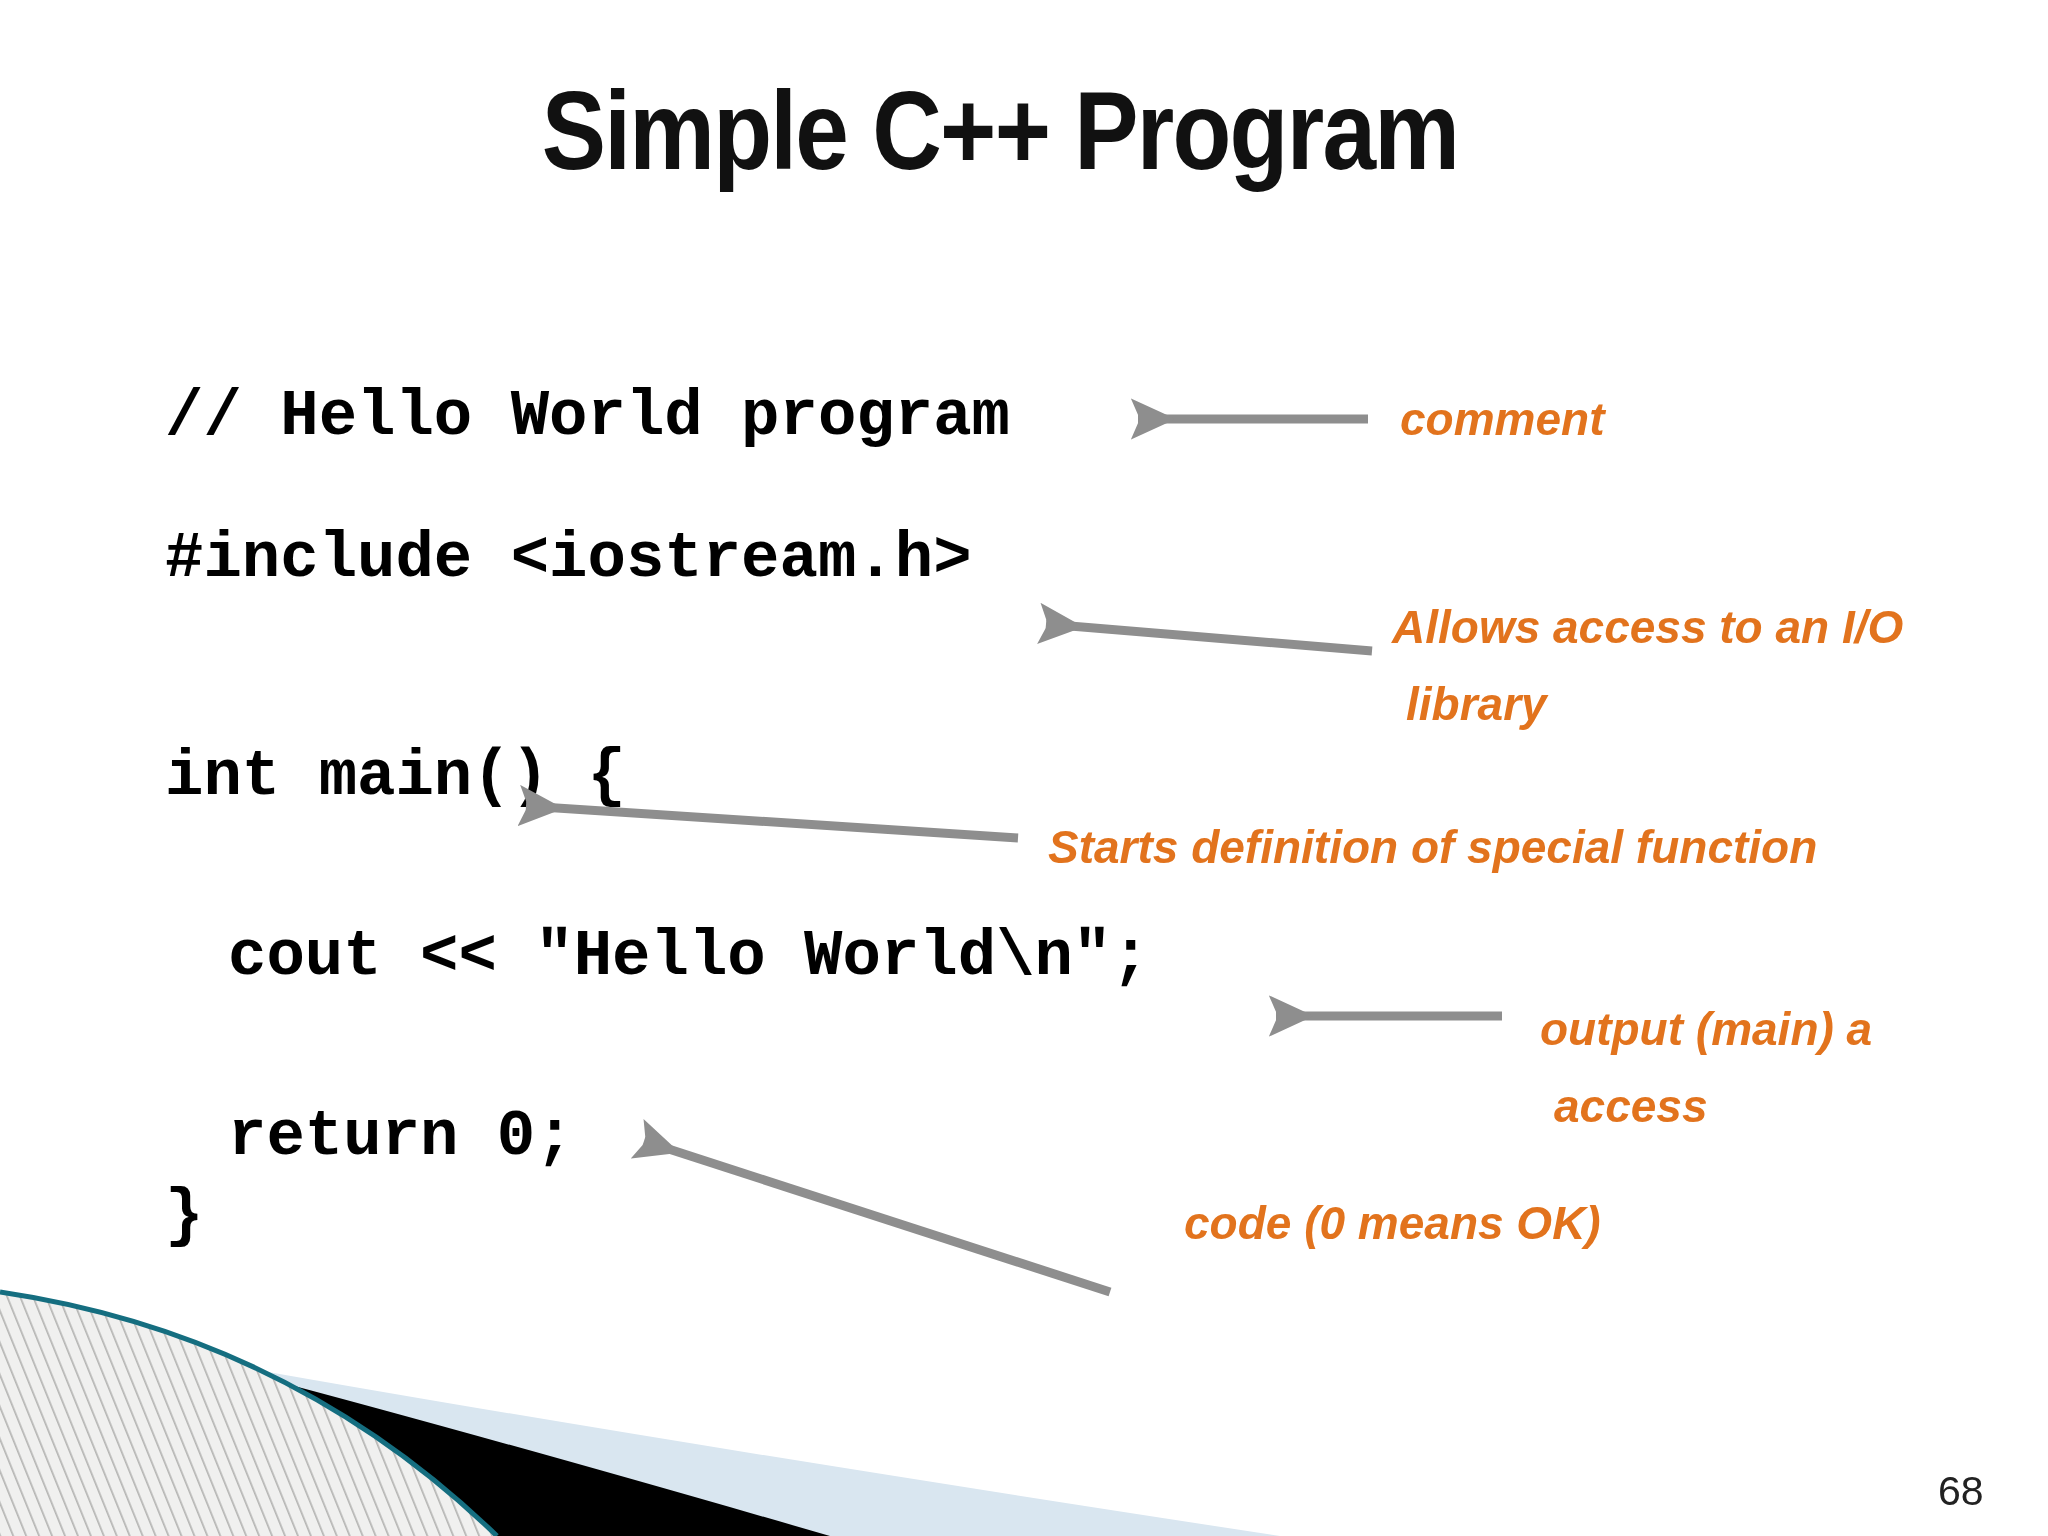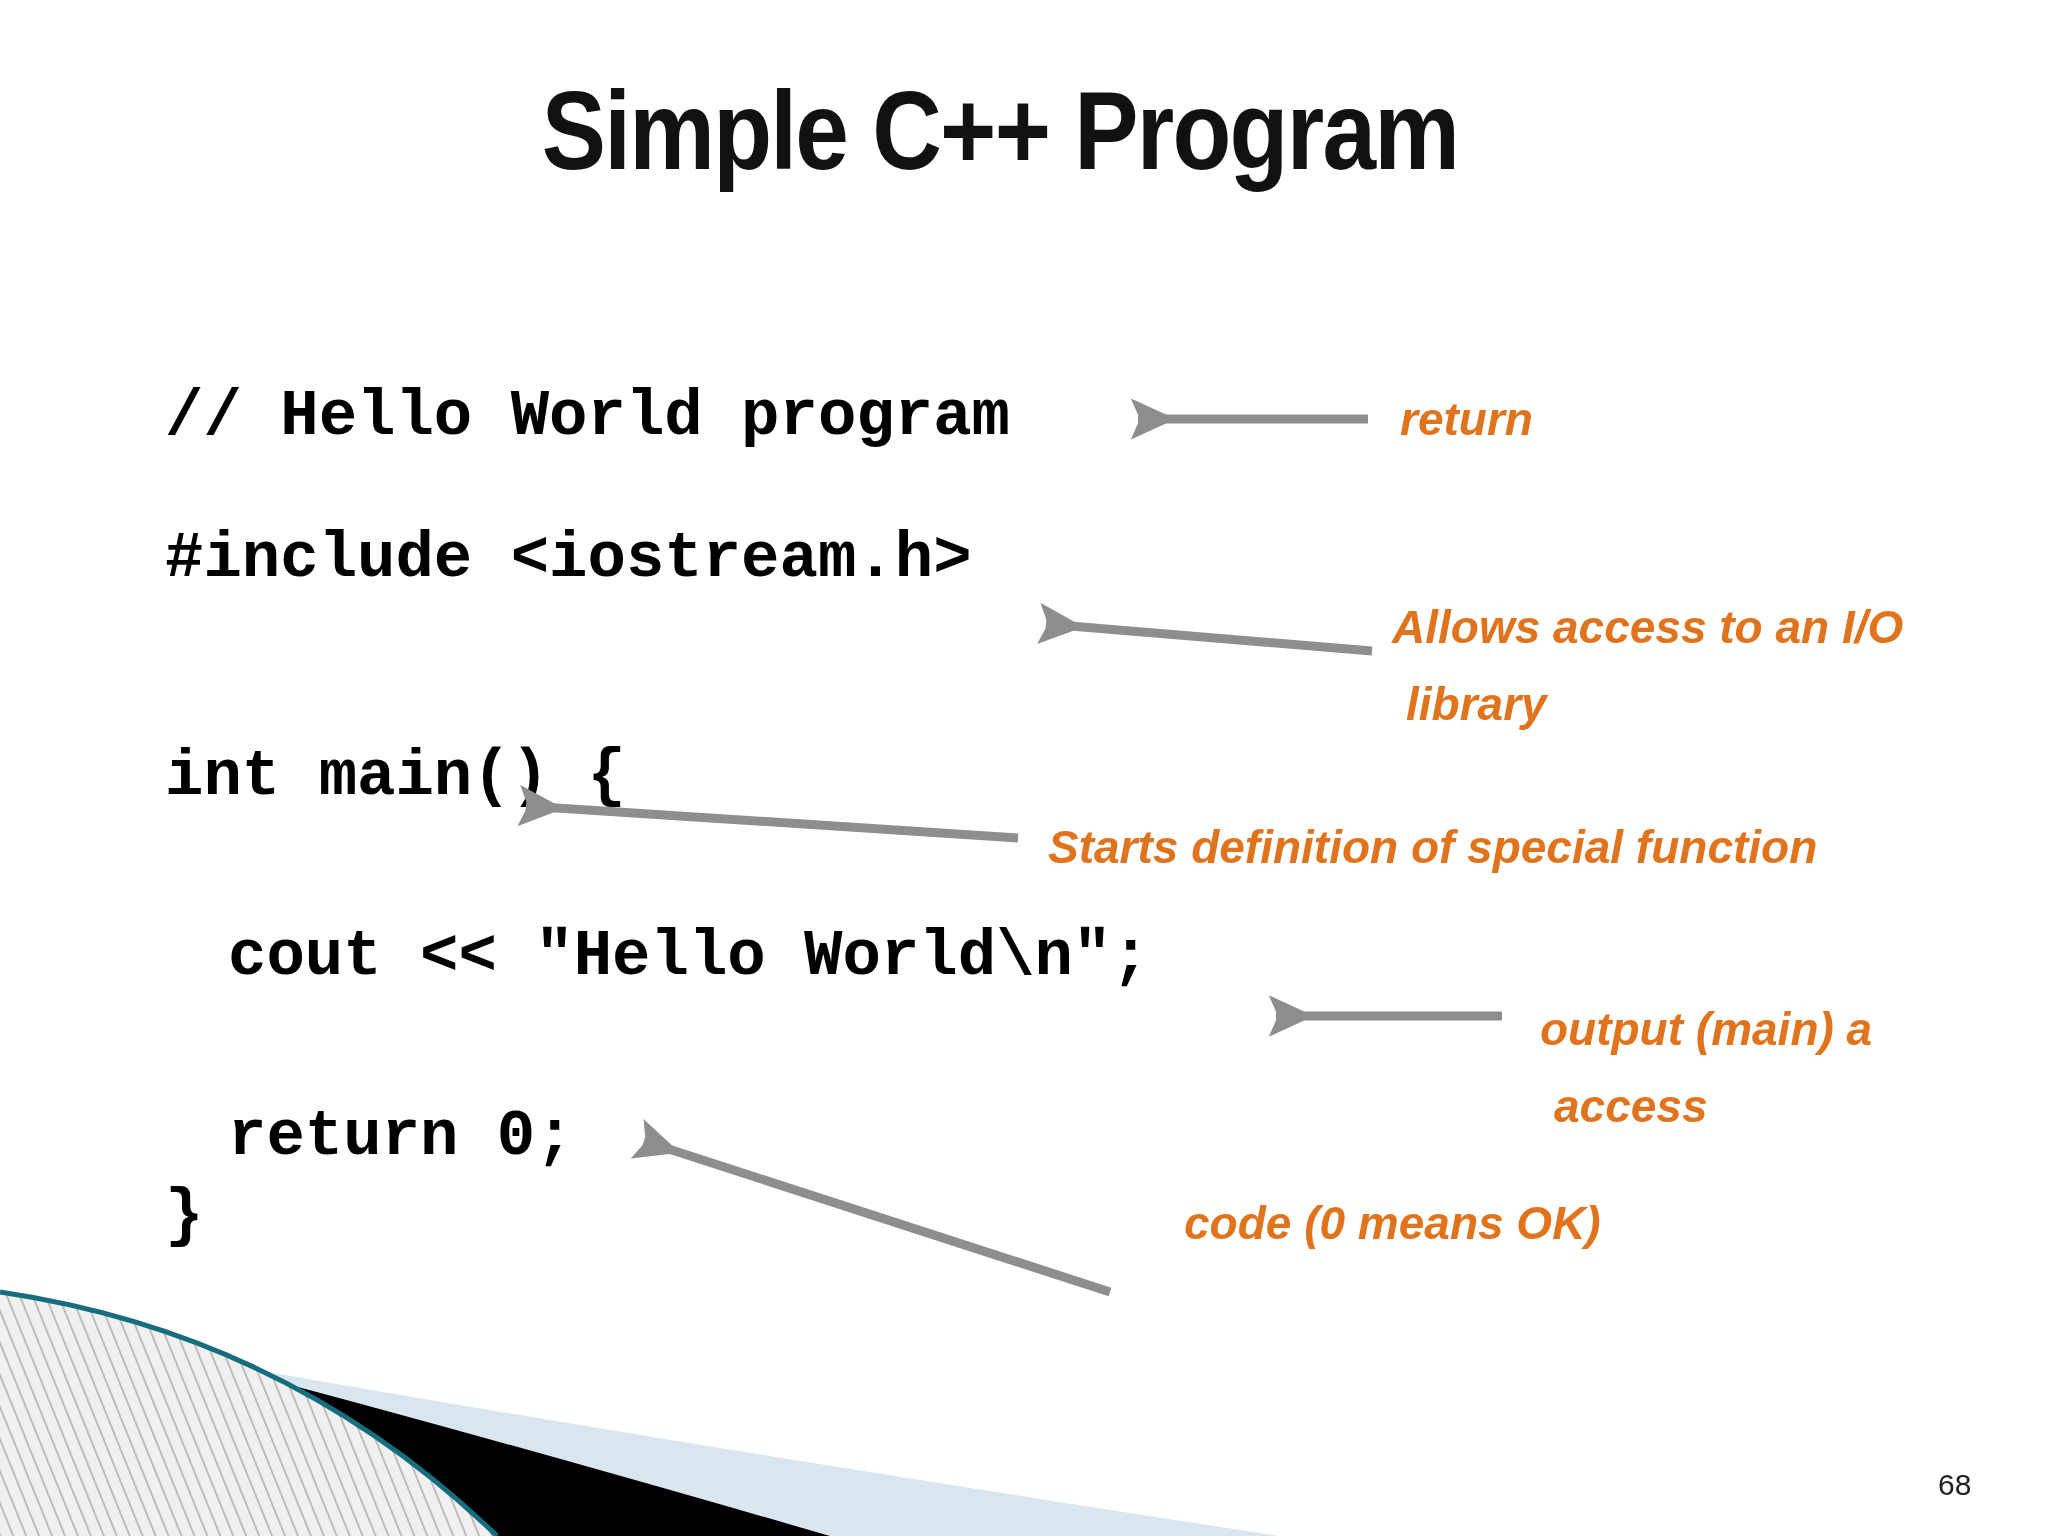--- a/index.html
+++ b/index.html
@@ -20,38 +20,38 @@
     white-space:pre;
   }
   .ann{
     position:absolute;color:var(--annotation-orange);
     font-size:46px;font-weight:700;font-style:italic;line-height:77px;
     white-space:nowrap;z-index:5;
   }
   .ann .l2{padding-left:14px;}
   svg.overlay{position:absolute;left:0;top:0;pointer-events:none;}
   .page-num{
-    position:absolute;left:1938px;top:1468px;font-size:30px;color:#222;
+    position:absolute;left:1938px;top:1468px;font-size:41px;color:#222;
     z-index:6;
   }
 </style>
 </head>
 <body>
 
 <div class="title">Simple C++ Program</div>
 
 <div class="code-line" style="left:165px;top:382px;">// Hello World program</div>
 <div class="code-line" style="left:165px;top:524px;">#include &lt;iostream.h&gt;</div>
 <div class="code-line" style="left:165px;top:742px;">int main() {</div>
 <div class="code-line" style="left:228px;top:922px;">cout &lt;&lt; "Hello World\n";</div>
 <div class="code-line" style="left:228px;top:1102px;text-align:right;">return 0;</div>
 <div class="code-line" style="left:165px;top:1182px;">}</div>
 
 <div class="ann" style="left:1400px;top:381px;">
-  <div>return</div>
+  <div>comment</div>
 </div>
 
 <div class="ann" style="left:1392px;top:589px;">
   <div>Allows access to an I/O</div>
   <div class="l2">library</div>
 </div>
 
 <div class="ann" style="left:1048px;top:809px;">
   <div>Starts definition of special function</div>
 </div>

